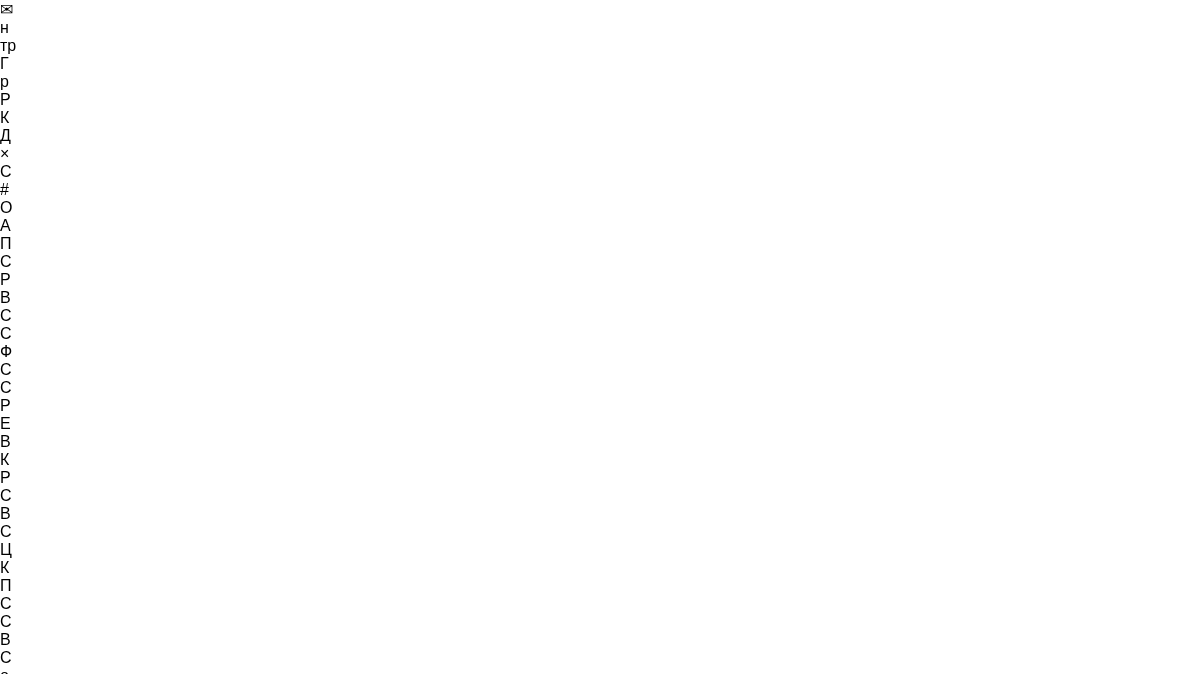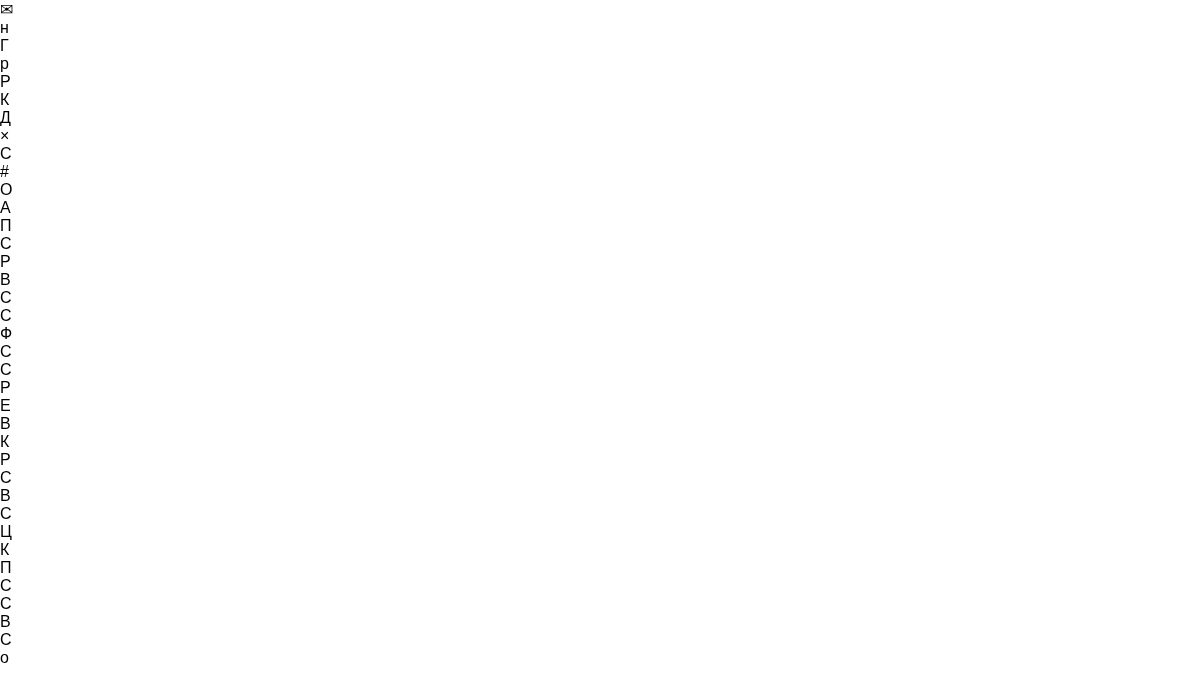--- a/index.html
+++ b/index.html
@@ -211,20 +211,21 @@
 
 <div id="screen">
   <div class="top-strip"></div>
   <div class="left-strip"></div>
 
   <div id="win">
     <div class="tabstrip">
         <div class="tab icon-tab"><span class="mail-glyph">✉</span></div>
         <div class="tab icon-tab"><span class="site-glyph"></span></div>
         <div class="tab"><span>н</span></div>
+        <div class="tab"><span>тр</span></div>
         <div class="tab"><span>Г</span></div>
         <div class="tab"><span>р</span></div>
         <div class="tab"><span>Р</span></div>
         <div class="tab"><span>К</span></div>
         <div class="tab"><span>Д</span></div>
         <div class="tab active"><span class="tab-close">×</span></div>
         <div class="tab"><span>С</span></div>
         <div class="tab"><span>#</span></div>
         <div class="tab"><span>О</span></div>
         <div class="tab"><span>А</span></div>

